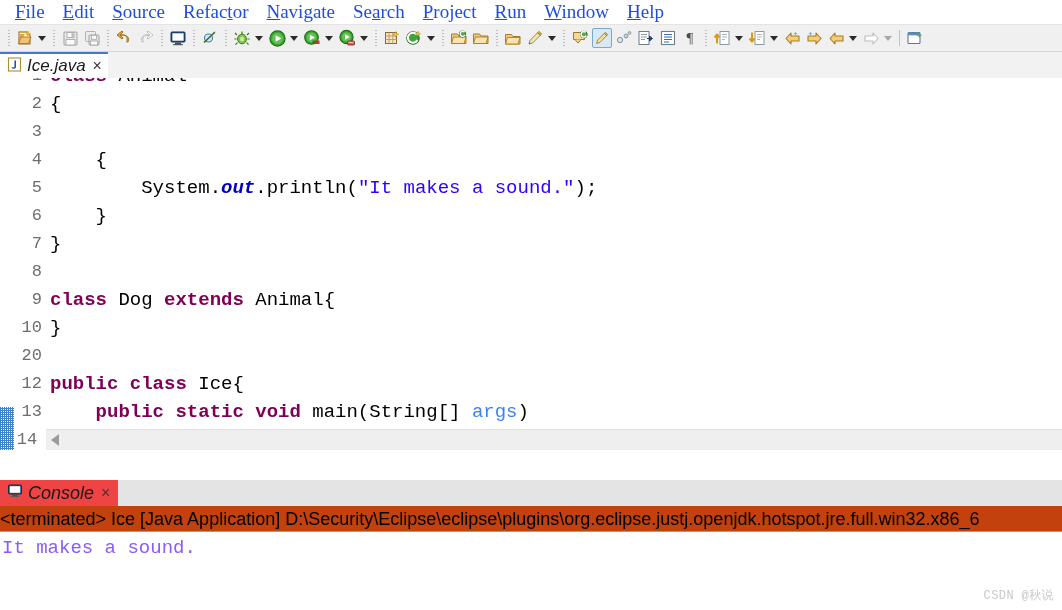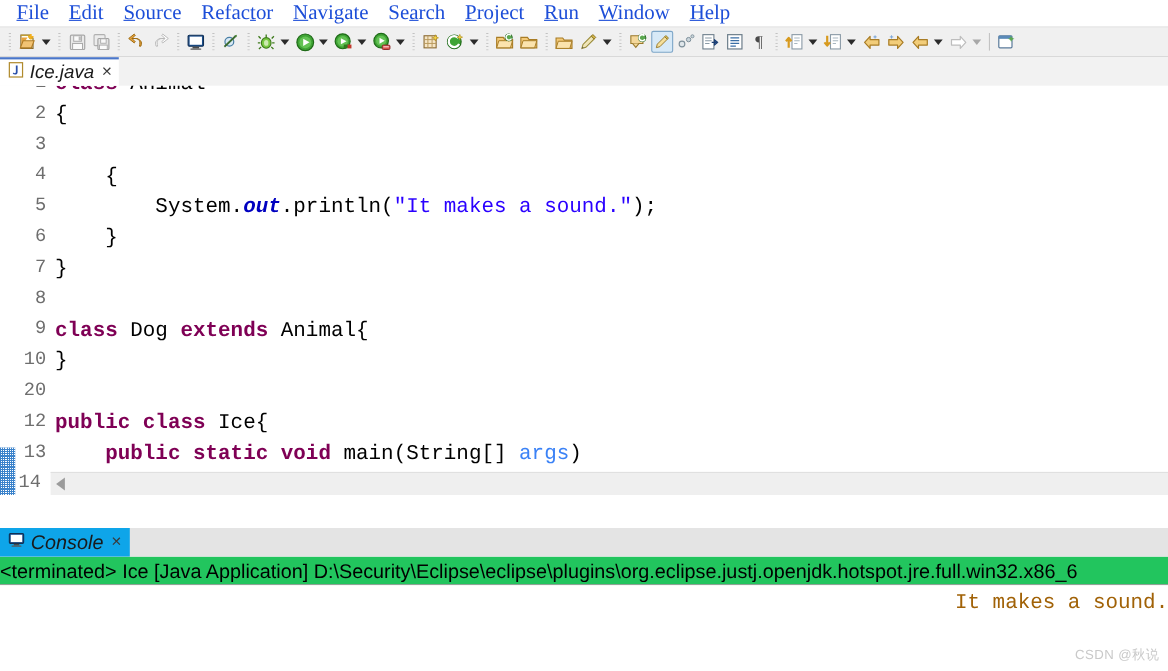--- a/index.html
+++ b/index.html
@@ -218,30 +218,30 @@
   }
   #console-tabstrip {
     height: 26px;
     background: #e4e4e4;
     position: relative;
   }
   #console-tab {
     position: absolute;
     left: 0; top: 0;
     height: 26px;
-    background: #0ea5e9;
+    background: #ef4444;
     display: flex;
     align-items: center;
     padding: 0 8px 0 7px;
     box-sizing: border-box;
   }
   #console-tab .tab-label { font-size: 18px; }
   #console-header {
     height: 26px;
-    background: #22c55e;
+    background: #c2410c;
     display: flex;
     align-items: center;
     padding-left: 0px;
     border-bottom: 1px solid #9e9e9e;
     box-sizing: border-box;
     overflow: hidden;
   }
   #console-header-text {
     font-family: "Liberation Sans", sans-serif;
     font-size: 18px;
@@ -250,30 +250,29 @@
     line-height: 24px;
   }
   #console-body {
     background: #ffffff;
     padding-top: 3px;
     overflow: hidden;
   }
   #console-out {
     font-family: "Liberation Mono", monospace;
     font-size: 19px;
-    color: #a16207;
+    color: #8b5cf6;
     white-space: pre;
     line-height: 26px;
     padding-left: 2px;
-    text-align: right;
   }
   #watermark {
     position: absolute;
     right: 8px; bottom: 6px;
-    font-family: Liberation Sans, sans-serif;
+    font-family: Liberation Mono, monospace;
     font-size: 12px;
     color: #c9c9c9;
     letter-spacing: .4px;
   }
 </style>
 </head>
 <body>
 
 <div id="app">
 

